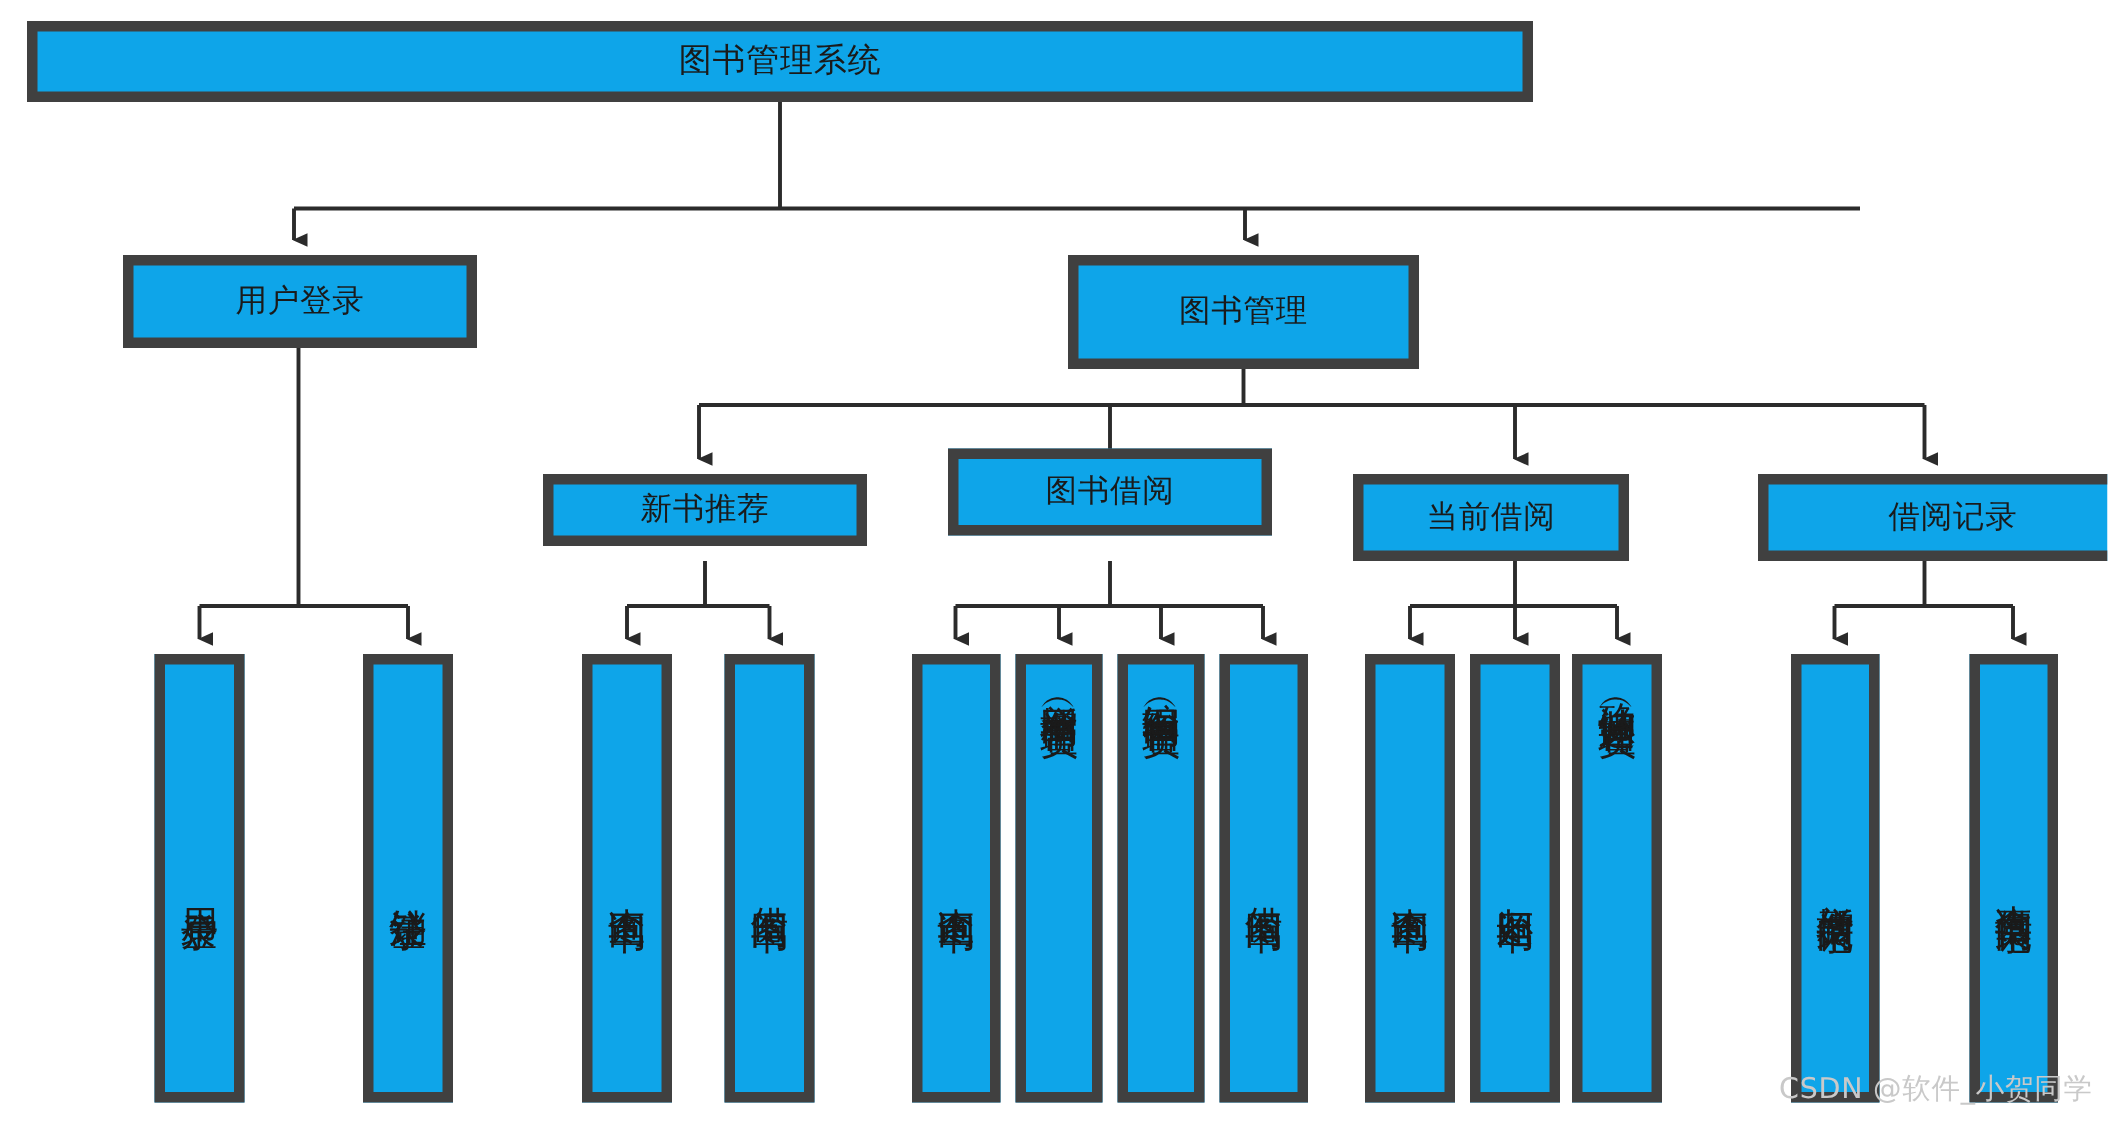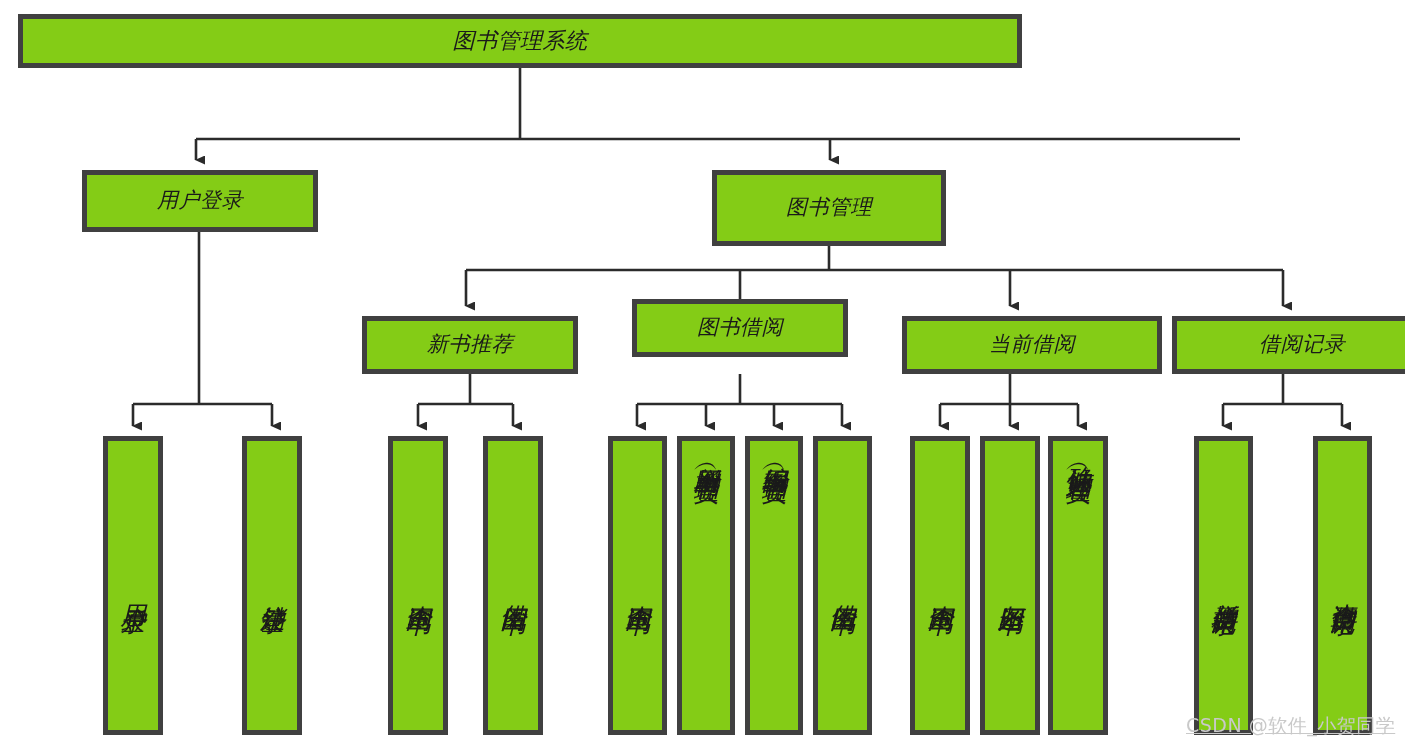--- a/index.html
+++ b/index.html
@@ -22,27 +22,26 @@
     position: absolute;
     left: 0;
     top: 0;
     width: 1405px;
     height: 747px;
     pointer-events: none;
   }
   .node {
     position: absolute;
     box-sizing: border-box;
-    background: #84cc16;
-    border: 5px solid #404040;
+    background: #0ea5e9;
+    border: 7px solid #404040;
     display: flex;
     align-items: center;
     justify-content: center;
     color: #1a1a1a;
-    font-style: italic;
   }
   .node.h {
     
   }
   .node.h .label {
     font-size: 21px;
     line-height: 1.2;
     letter-spacing: 0.5px;
     white-space: nowrap;
   }
@@ -74,21 +73,20 @@
   }
   #watermark {
     position: absolute;
     left: 1186px;
     top: 713px;
     font-size: 19px;
     color: #c9c9c9;
     white-space: nowrap;
     letter-spacing: 0.5px;
     font-family: "DejaVu Sans", "Liberation Sans", sans-serif;
-    text-decoration: underline;
   }
 </style>
 </head>
 <body>
 
 <div id="canvas">
 
   <svg id="edges" viewBox="0 0 1405 747" width="1405" height="747">
     <defs>
       <marker id="arr" markerWidth="9" markerHeight="10" refX="4.5" refY="9" orient="auto" markerUnits="userSpaceOnUse">
@@ -143,27 +141,27 @@
     <span class="label">图书管理系统</span>
   </div>
 
   <div class="node h" style="left:82px; top:170px; width:236px; height:62px;">
     <span class="label">用户登录</span>
   </div>
   <div class="node h" style="left:712px; top:170px; width:234px; height:76px;">
     <span class="label">图书管理</span>
   </div>
 
-  <div class="node h" style="left:362px; top:316px; width:216px; height:58px;">
+  <div class="node h" style="left:362px; top:316px; width:216px; height:48px;">
     <span class="label">新书推荐</span>
   </div>
   <div class="node h" style="left:632px; top:299px; width:216px; height:58px;">
     <span class="label">图书借阅</span>
   </div>
-  <div class="node h" style="left:902px; top:316px; width:260px; height:58px;text-align:right;">
+  <div class="node h" style="left:902px; top:316px; width:184px; height:58px;text-align:right;">
     <span class="label">当前借阅</span>
   </div>
   <div class="node h" style="left:1172px; top:316px; width:260px; height:58px;">
     <span class="label">借阅记录</span>
   </div>
 
   <div class="node v center" style="left:103px; top:436px; width:60px; height:299px;">
     <div class="vwrap">
         <span class="label">用户登录</span>
       </div>

